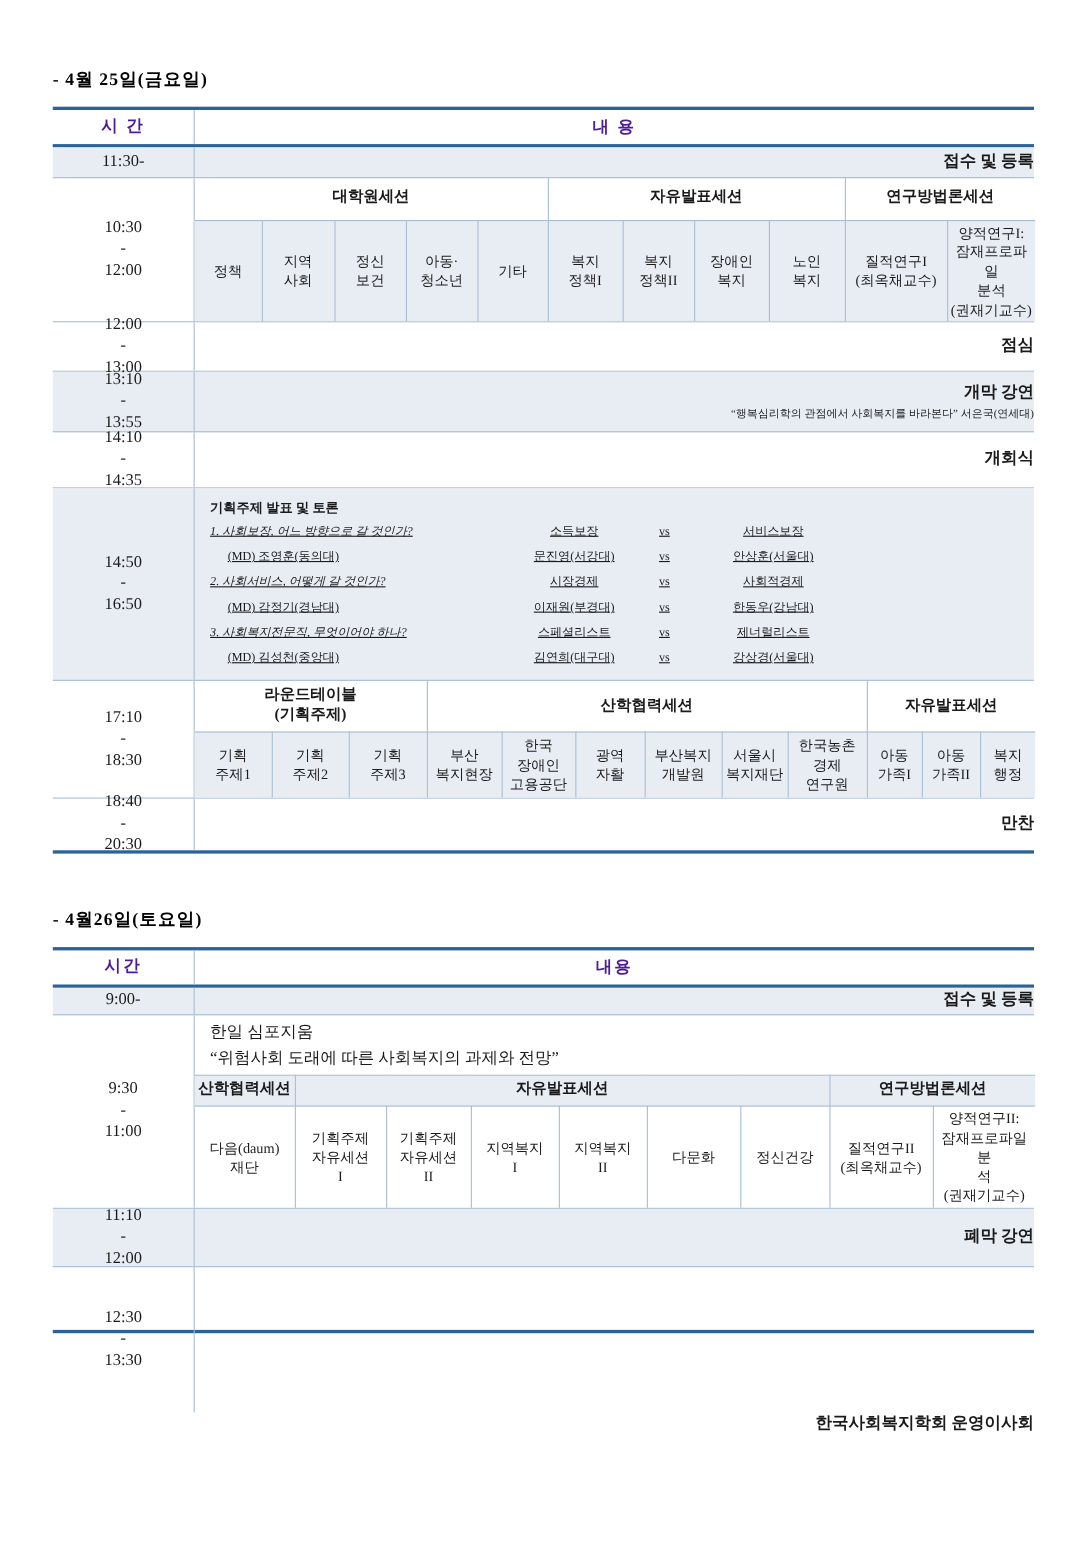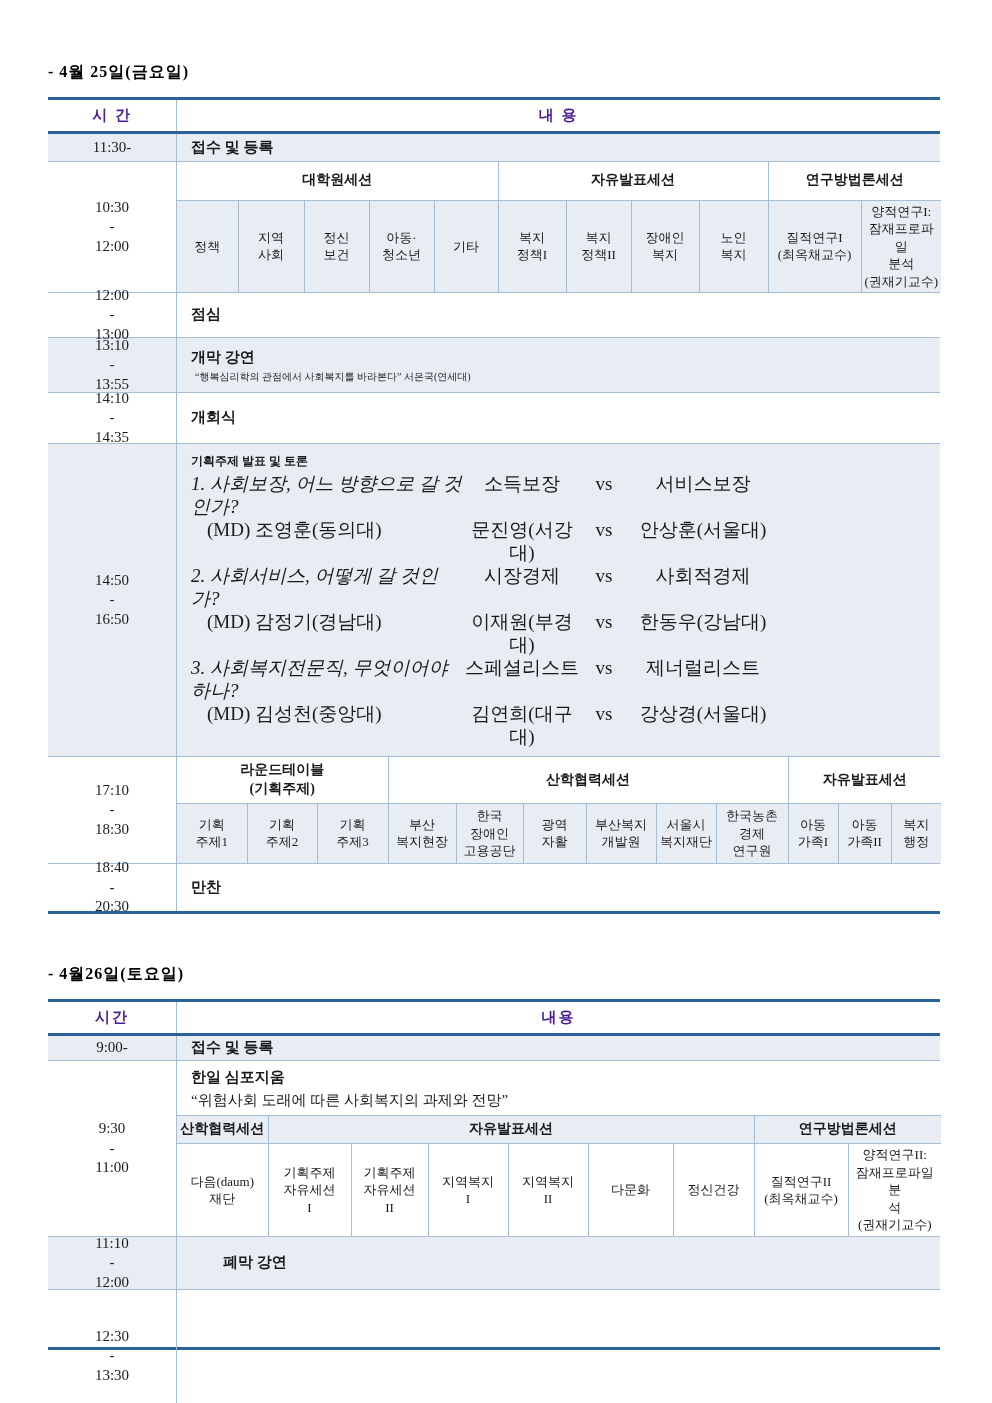--- a/index.html
+++ b/index.html
@@ -35,21 +35,21 @@
     white-space:pre-line; padding:2px 0;
   }
   .thead .time-col, .thead .content-col {
     font-weight:bold; color:#4c1d95; font-size:15px;
     letter-spacing:2px;
   }
   .thead { height:31px; }
   .thead .content-col { display:flex; align-items:center; justify-content:center; }
 
   .content-col { flex:1 1 auto; min-width:0; }
-  .pad { display:flex; flex-direction:column; justify-content:center; padding-left:14px; }
+  .pad { display:flex; flex-direction:column; justify-content:center; padding-left:14px;text-align:right; }
   .lbl { font-size:15px; font-weight:bold; line-height:1.45; }
   .sub { font-size:10px; line-height:1.5; padding-left:4px; white-space:pre-line; }
 
   .r-reg { height:27px; }
   .r-lunch { height:44px; }
   .r-openlec { height:54px; }
   .r-opencer { height:50px; }
   .r-banquet { height:47px; }
   .r-reg2 { height:24px; }
   .r-closing { height:52px;gap:32px; }
@@ -69,27 +69,27 @@
   .nested tr:last-child > * { border-bottom:none; }
   .nested tr.cells-shaded td { background:#E8EDF4; }
   .nested tr.head-shaded th { background:#E8EDF4; }
   tr.gh1 { height:38px; } tr.gc1 { height:66px; }
   tr.gh2 { height:46px; } tr.gc2 { height:60px; }
   tr.gh3 { height:28px; } tr.gc3 { height:85px; }
   .nested.topline tr:first-child > * { border-top:1px solid #A7BDD3; }
 
   .plenary { padding:8px 0 8px 14px; }
   .p-title { font-size:12px; font-weight:bold; line-height:1.5; margin-bottom:2px; }
-  .d-line { display:grid; grid-template-columns:272px 118px 46px 152px; font-size:19px; line-height:23px; }
+  .d-line { display:grid; grid-template-columns:272px 118px 46px 152px; font-size:11px; line-height:23px;text-decoration:underline; }
   .d-topic { font-style:italic; }
   .d-md { font-style:normal; padding-left:16px; }
   .d-a, .d-b, .d-vs { text-align:center; }
 
   .sympo { padding:5px 0 4px 14px; }
-  .sympo-lbl { font-size:15px; font-weight:bold; line-height:1.5; }
+  .sympo-lbl { font-size:15px; font-weight:normal; line-height:1.5; }
   .sympo-sub { font-size:15px; line-height:1.5; }
 </style>
 </head>
 <body>
 
 <div class="page">
   <div class="inner">
 
     <div>
       <div class="day-heading">- 4월 25일(금요일)</div>

